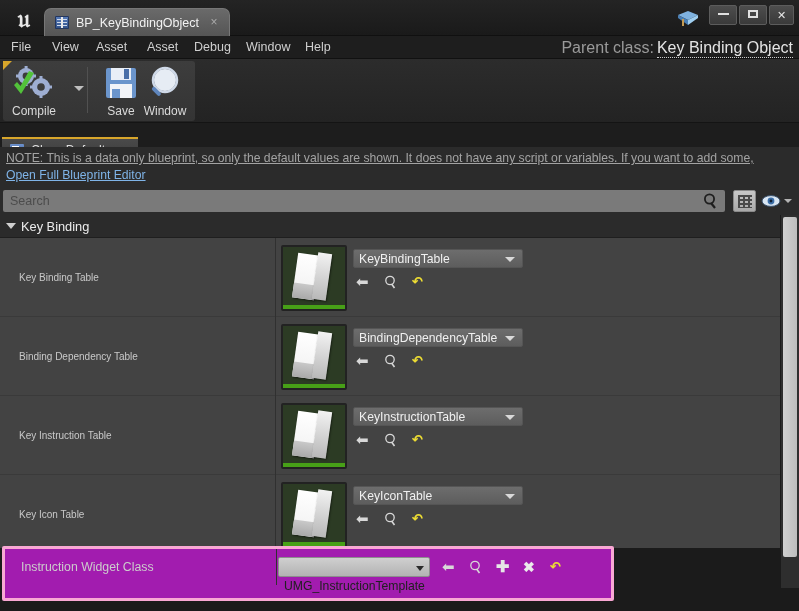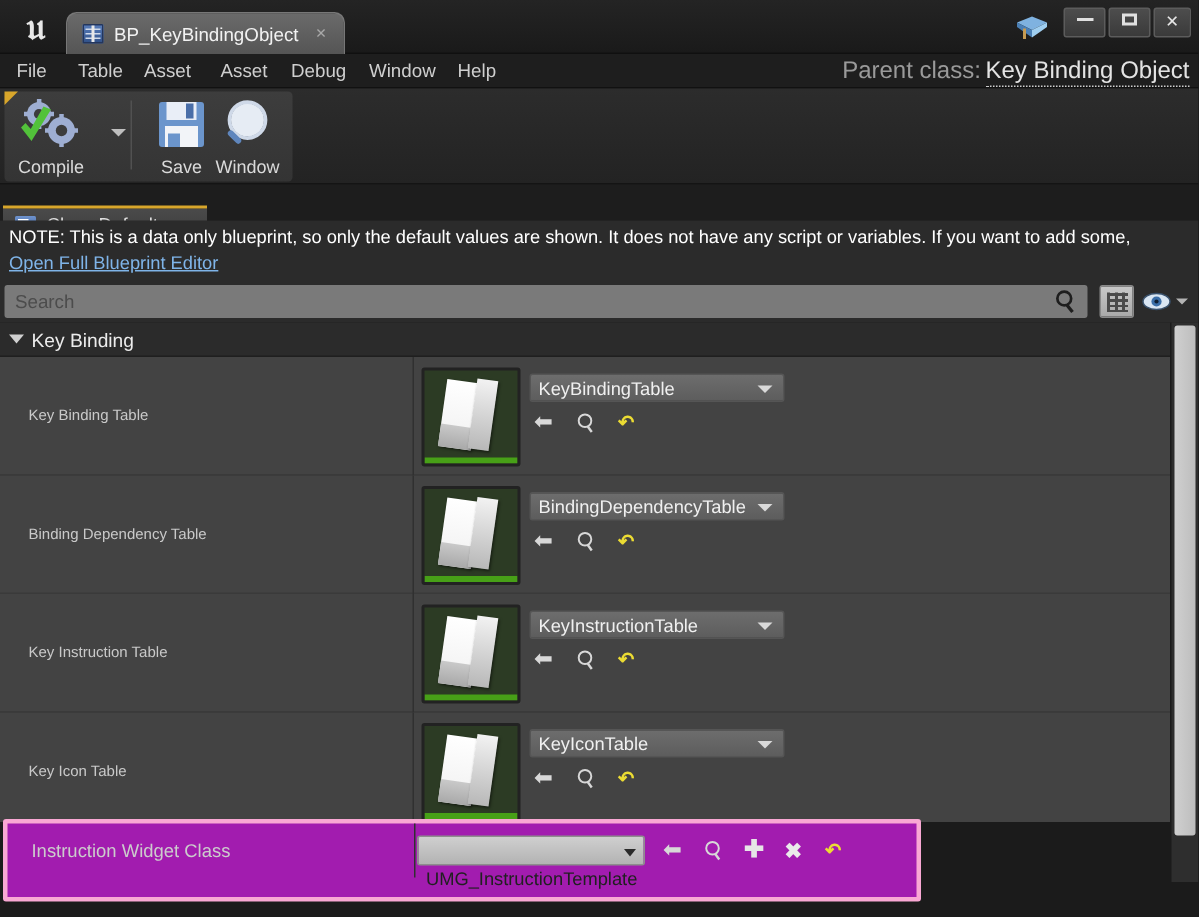--- a/index.html
+++ b/index.html
@@ -128,21 +128,21 @@
     background:#fff; box-shadow:0 3px 0 #fff;
   }
   .cd-tab .cdlabel{ color:#dedede; font-size:12.5px;}
   .cd-tab .cdclose{ position:absolute; right:8px; top:6px; color:#9a9a9a; font-size:11px; }
 
   
   .notebox{
     position:absolute; left:0; top:147px; width:799px; height:41px;
     background:#2b2b2b; padding:4px 6px 0 6px;
   }
-  .notebox .ntext{ color:#ffffff; font-size:12.2px; line-height:15px; }
+  .notebox .ntext{ color:#a3a3a3; font-size:12.2px; line-height:15px;text-decoration:underline; }
   .notebox .nlink{ color:#7fb4e8; font-size:12.2px; text-decoration:underline; display:inline-block; margin-top:2px;}
 
   
   .searchrow{
     position:absolute; left:0; top:188px; width:799px; height:27px;
     background:#2b2b2b;
   }
   .searchbox{
     position:absolute; left:3px; top:2px; width:722px; height:22px;
     background:#7a7a7a; border-radius:2px;
@@ -285,21 +285,21 @@
       </svg>
     </div>
 
     <div class="wbtn" id="btn-min"><span class="bar"></span></div>
     <div class="wbtn" id="btn-max"><span class="sq"></span></div>
     <div class="wbtn" id="btn-close">✕</div>
   </div>
 
   <div class="menubar">
     <div class="mi" style="left:2px">File</div>
-    <div class="mi" style="left:43px">Table</div>
+    <div class="mi" style="left:43px">View</div>
     <div class="mi" style="left:87px">Asset</div>
     <div class="mi" style="left:138px">Asset</div>
     <div class="mi" style="left:185px">Debug</div>
     <div class="mi" style="left:237px">Window</div>
     <div class="mi" style="left:296px">Help</div>
 
     <div class="parent-class">
       <span>Parent class:</span><span class="pclink">Key Binding Object</span>
     </div>
   </div>

